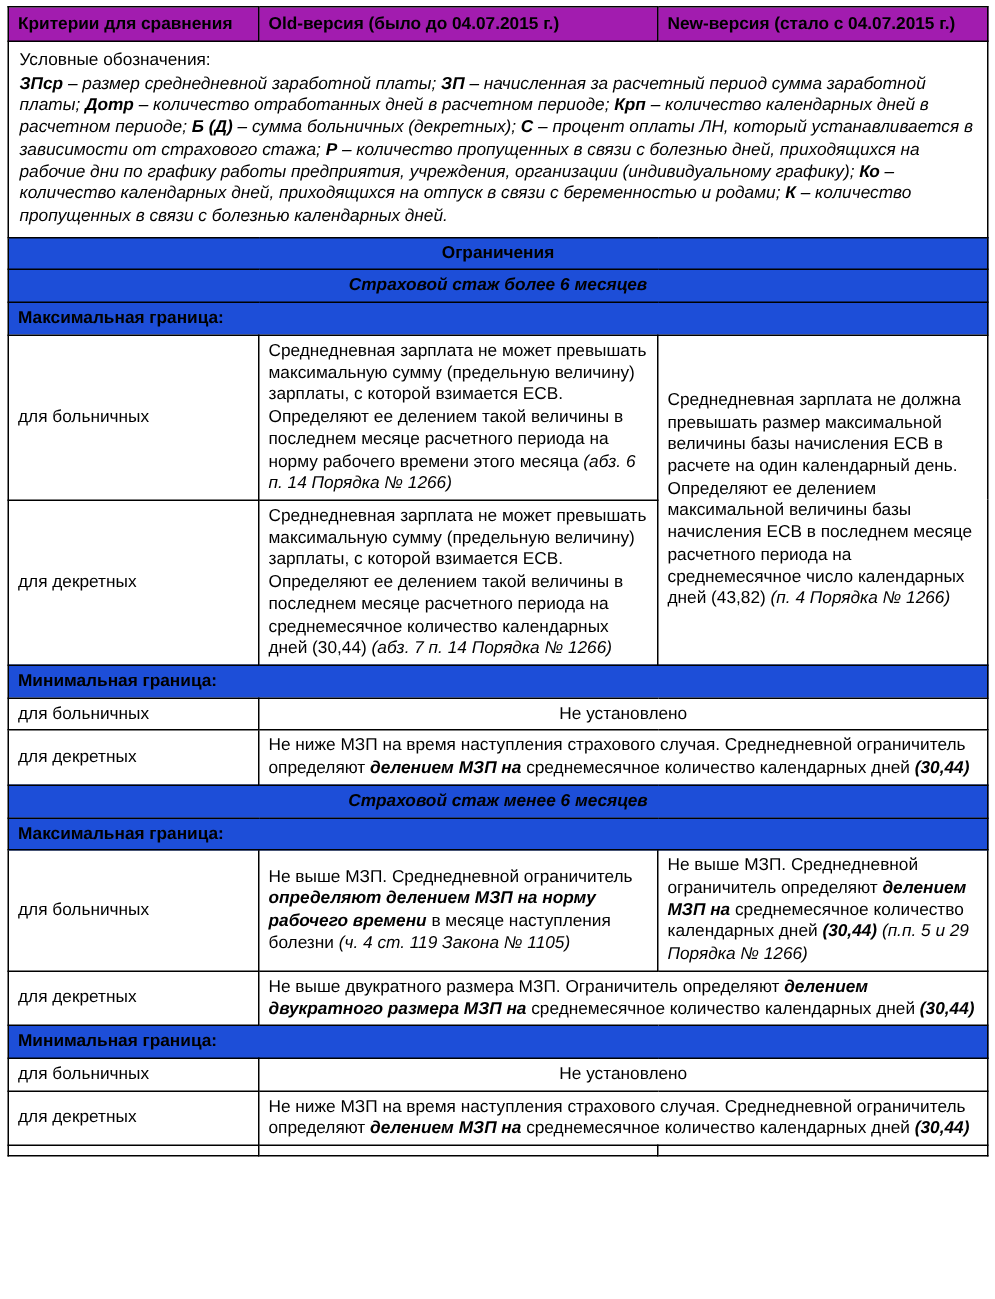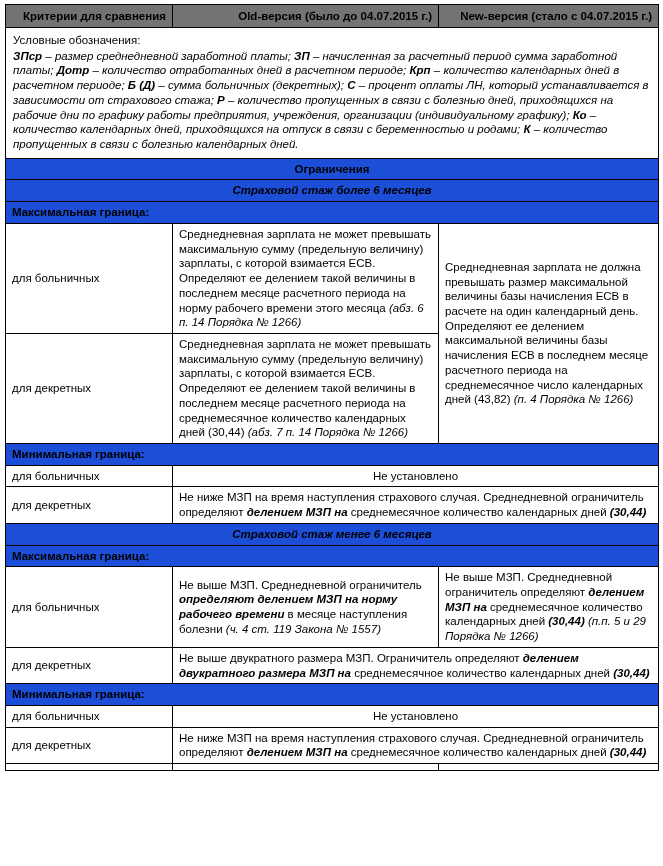--- a/index.html
+++ b/index.html
@@ -21,23 +21,23 @@
   col.c3 { width: 220px; }
   td {
     border: 1px solid #000;
     font-size: 11.5px;
     line-height: 1.28;
     padding: 3px 6px;
     vertical-align: middle;
     word-wrap: break-word;
   }
   .hdr {
-    background: #737373;
+    background: #a21caf;
     font-weight: bold;
-    text-align: right;
+    text-align: left;
     height: 23px;
   }
   .gray { background: #1d4ed8; }
   .bold { font-weight: bold; }
   .italic { font-style: italic; margin-top: 20px; }
   .center { text-align: center; }
   .h-sm { height: 19px; }
   .legend-cell { padding: 5px 7px 6px 7px; }
   .legend-title { margin-bottom: 1px; }
   .legend-body { font-style: normal; }
@@ -107,21 +107,21 @@
 
       <tr>
         <td colspan="3" class="gray bold italic center h-sm">Страховой стаж менее 6 месяцев</td>
       </tr>
 
       <tr>
         <td colspan="3" class="gray bold h-sm">Максимальная граница:</td>
       </tr>
       <tr>
         <td class="label-cell">для больничных</td>
-        <td><span>Не выше МЗП. Среднедневной ограничитель </span><span class="seg-b">определяют делением МЗП на норму рабочего времени</span><span> в месяце наступления болезни </span><span class="seg-i">(ч. 4 ст. 119 Закона № 1557)</span></td>
+        <td><span>Не выше МЗП. Среднедневной ограничитель </span><span class="seg-b">определяют делением МЗП на норму рабочего времени</span><span> в месяце наступления болезни </span><span class="seg-i">(ч. 4 ст. 119 Закона № 1105)</span></td>
         <td><span>Не выше МЗП. Среднедневной ограничитель определяют </span><span class="seg-b">делением МЗП на</span><span> среднемесячное количество календарных дней </span><span class="seg-b">(30,44)</span><span> </span><span class="seg-i">(п.п. 5 и 29 Порядка № 1266)</span></td>
       </tr>
       <tr>
         <td class="label-cell">для декретных</td>
         <td colspan="2"><span>Не выше двукратного размера МЗП. Ограничитель определяют </span><span class="seg-b">делением двукратного размера МЗП на</span><span> среднемесячное количество календарных дней </span><span class="seg-b">(30,44)</span></td>
       </tr>
 
       <tr>
         <td colspan="3" class="gray bold h-sm">Минимальная граница:</td>
       </tr>

